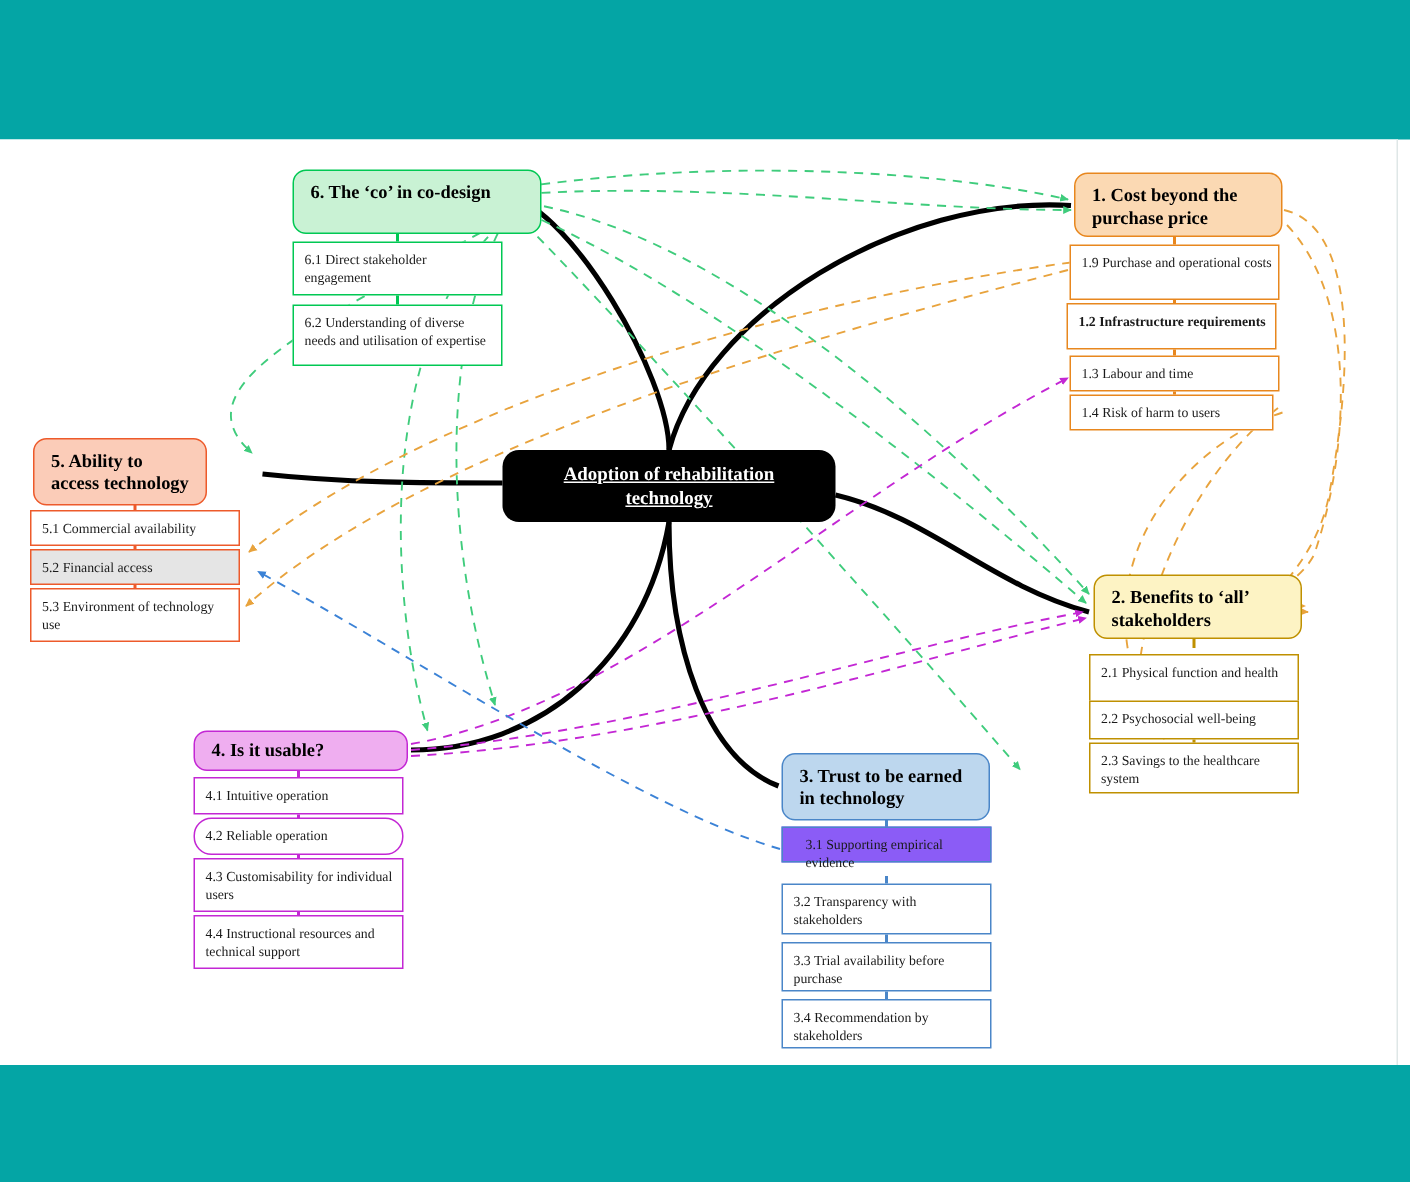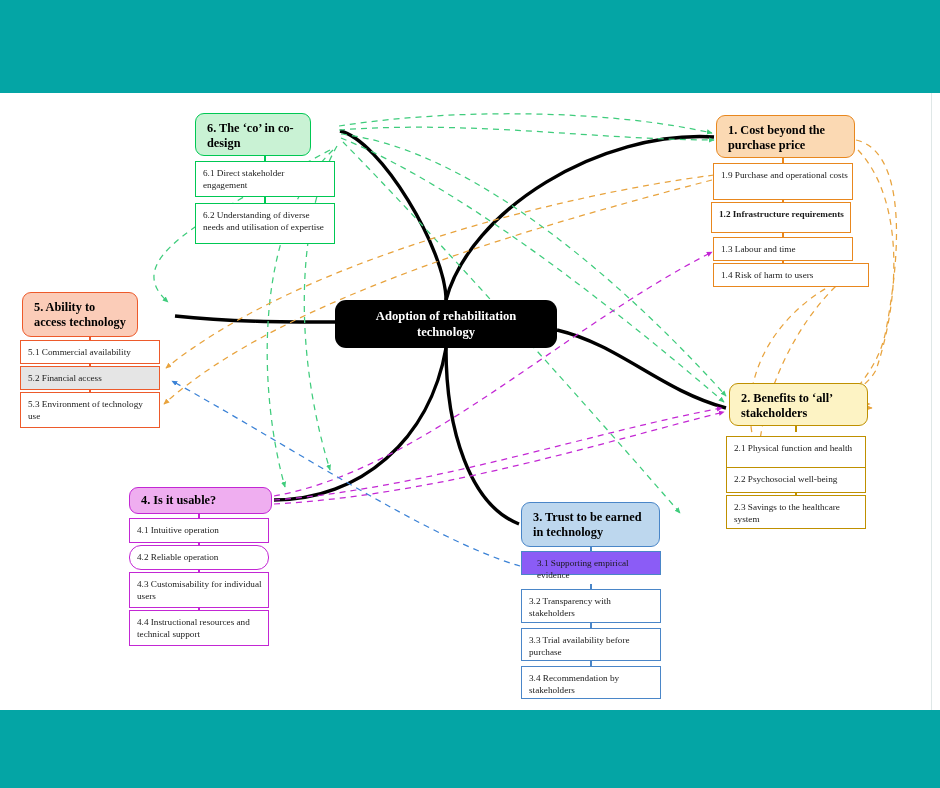--- a/index.html
+++ b/index.html
@@ -10,21 +10,21 @@
   #band-top{top:0;height:93px;}
   #band-bottom{top:710px;height:78px;}
   #canvas{position:absolute;left:0;top:93px;width:932px;height:617px;background:#ffffff;border-right:1px solid #dfe7e7;box-sizing:border-box;}
   svg.links{position:absolute;left:0;top:0;width:940px;height:788px;pointer-events:none;}
   .node-head{position:absolute;box-sizing:border-box;border-radius:9px;border:1.6px solid #000;
      font-weight:bold;font-size:12.3px;line-height:15px;padding:7px 9px 0 11px;}
   .sub{position:absolute;box-sizing:border-box;border:1px solid #000;background:#ffffff;
      font-size:9.2px;line-height:12.2px;padding:5px 4px 0 7px;color:#1a1a1a;}
   .center{position:absolute;background:#000000;border-radius:11px;color:#ffffff;
      font-weight:bold;font-size:12.6px;line-height:16px;text-align:center;
-     display:flex;align-items:center;justify-content:center;padding:0 14px;box-sizing:border-box;}
+     display:flex;align-items:center;justify-content:center;padding:0 14px;box-sizing:border-box;text-decoration:underline;}
   .stem{position:absolute;width:2.4px;}
 </style>
 </head>
 <body>
 
 <div id="stage">
 
   <div class="band" id="band-top" style="background: rgb(4, 165, 165);"></div>
   <div class="band" id="band-bottom" style="background: rgb(4, 165, 165);"></div>
   <div id="canvas" style="background: rgb(255, 255, 255);"></div>
@@ -72,21 +72,21 @@
 
   <div id="nodes">
       <div class="stem" style="background: rgb(232, 135, 30); left: 781.8px; top: 157px; height: 7px;"></div>
       <div class="stem" style="background: rgb(232, 135, 30); left: 781.8px; top: 199px; height: 4px;"></div>
       <div class="stem" style="background: rgb(232, 135, 30); left: 781.8px; top: 232px; height: 6px;"></div>
       <div class="stem" style="background: rgb(232, 135, 30); left: 781.8px; top: 260px; height: 4px;"></div>
       <div class="node-head" style="left: 716px; top: 115px; width: 139px; height: 43px; background: rgb(251, 217, 179); border-color: rgb(232, 135, 30);"><span>1. Cost beyond the purchase price</span></div>
       <div class="sub" style="left: 713px; top: 163px; width: 140px; height: 37px; border-color: rgb(232, 135, 30); background: rgb(255, 255, 255);"><span>1.9 Purchase and operational costs</span></div>
       <div class="sub" style="left: 711px; top: 202px; width: 140px; height: 31px; border-color: rgb(232, 135, 30); background: rgb(255, 255, 255); font-weight: bold;"><span>1.2 Infrastructure requirements</span></div>
       <div class="sub" style="left: 713px; top: 237px; width: 140px; height: 24px; border-color: rgb(232, 135, 30); background: rgb(255, 255, 255);"><span>1.3 Labour and time</span></div>
-      <div class="sub" style="left: 713px; top: 263px; width: 156px; height: 24px; border-color: rgb(232, 135, 30); background: rgb(255, 255, 255);"><span>1.4 Risk of harm to users</span></div>
+      <div class="sub" style="left: 713px; top: 263px; width: 136px; height: 24px; border-color: rgb(232, 135, 30); background: rgb(255, 255, 255);"><span>1.4 Risk of harm to users</span></div>
       <div class="stem" style="background: rgb(191, 144, 0); left: 794.8px; top: 425px; height: 7px;"></div>
       <div class="stem" style="background: rgb(191, 144, 0); left: 794.8px; top: 464px; height: 4px;"></div>
       <div class="stem" style="background: rgb(191, 144, 0); left: 794.8px; top: 492px; height: 4px;"></div>
       <div class="node-head" style="left: 729px; top: 383px; width: 139px; height: 43px; background: rgb(253, 243, 196); border-color: rgb(191, 144, 0);"><span>2. Benefits to ‘all’ stakeholders</span></div>
       <div class="sub" style="left: 726px; top: 436px; width: 140px; height: 34px; border-color: rgb(191, 144, 0); background: rgb(255, 255, 255);"><span>2.1 Physical function and health</span></div>
       <div class="sub" style="left: 726px; top: 467px; width: 140px; height: 26px; border-color: rgb(191, 144, 0); background: rgb(255, 255, 255);"><span>2.2 Psychosocial well-being</span></div>
       <div class="sub" style="left: 726px; top: 495px; width: 140px; height: 34px; border-color: rgb(191, 144, 0); background: rgb(255, 255, 255);"><span>2.3 Savings to the healthcare system</span></div>
       <div class="stem" style="background: rgb(74, 134, 200); left: 589.8px; top: 546px; height: 6px;"></div>
       <div class="stem" style="background: rgb(74, 134, 200); left: 589.8px; top: 584px; height: 6px;"></div>
       <div class="stem" style="background: rgb(74, 134, 200); left: 589.8px; top: 622px; height: 7px;"></div>
@@ -107,21 +107,21 @@
       <div class="sub" style="left: 129px; top: 610px; width: 140px; height: 36px; border-color: rgb(195, 39, 212); background: rgb(255, 255, 255);"><span>4.4 Instructional resources and technical support</span></div>
       <div class="stem" style="background: rgb(237, 90, 43); left: 88.8px; top: 336px; height: 5px;"></div>
       <div class="stem" style="background: rgb(237, 90, 43); left: 88.8px; top: 363px; height: 4px;"></div>
       <div class="stem" style="background: rgb(237, 90, 43); left: 88.8px; top: 389px; height: 4px;"></div>
       <div class="node-head" style="left: 22px; top: 292px; width: 116px; height: 45px; background: rgb(251, 204, 184); border-color: rgb(237, 90, 43);"><span>5. Ability to access technology</span></div>
       <div class="sub" style="left: 20px; top: 340px; width: 140px; height: 24px; border-color: rgb(237, 90, 43); background: rgb(255, 255, 255);"><span>5.1 Commercial availability</span></div>
       <div class="sub" style="left: 20px; top: 366px; width: 140px; height: 24px; border-color: rgb(237, 90, 43); background: #e5e5e5;"><span>5.2 Financial access</span></div>
       <div class="sub" style="left: 20px; top: 392px; width: 140px; height: 36px; border-color: rgb(237, 90, 43); background: rgb(255, 255, 255);"><span>5.3 Environment of technology use</span></div>
       <div class="stem" style="background: rgb(0, 200, 83); left: 263.8px; top: 155px; height: 7px;"></div>
       <div class="stem" style="background: rgb(0, 200, 83); left: 263.8px; top: 196px; height: 8px;"></div>
-      <div class="node-head" style="left: 195px; top: 113px; width: 116px; height: 43px; background: rgb(201, 242, 212); border-color: rgb(0, 200, 83);"><span>6. The ‘co’ in co-design</span></div>
+      <div class="node-head" style="left: 195px; top: 113px; width: 166px; height: 43px; background: rgb(201, 242, 212); border-color: rgb(0, 200, 83);"><span>6. The ‘co’ in co-design</span></div>
       <div class="sub" style="left: 195px; top: 161px; width: 140px; height: 36px; border-color: rgb(0, 200, 83); background: rgb(255, 255, 255);"><span>6.1 Direct stakeholder engagement</span></div>
       <div class="sub" style="left: 195px; top: 203px; width: 140px; height: 41px; border-color: rgb(0, 200, 83); background: rgb(255, 255, 255);"><span>6.2 Understanding of diverse needs and utilisation of expertise</span></div>
     </div>
 
   <div class="center" id="center-node" style="left: 335px; top: 300px; width: 222px; height: 48px; background: rgb(0, 0, 0); color: rgb(255, 255, 255);">
     <span>Adoption of rehabilitation technology</span>
   </div>
 
 </div>
 

